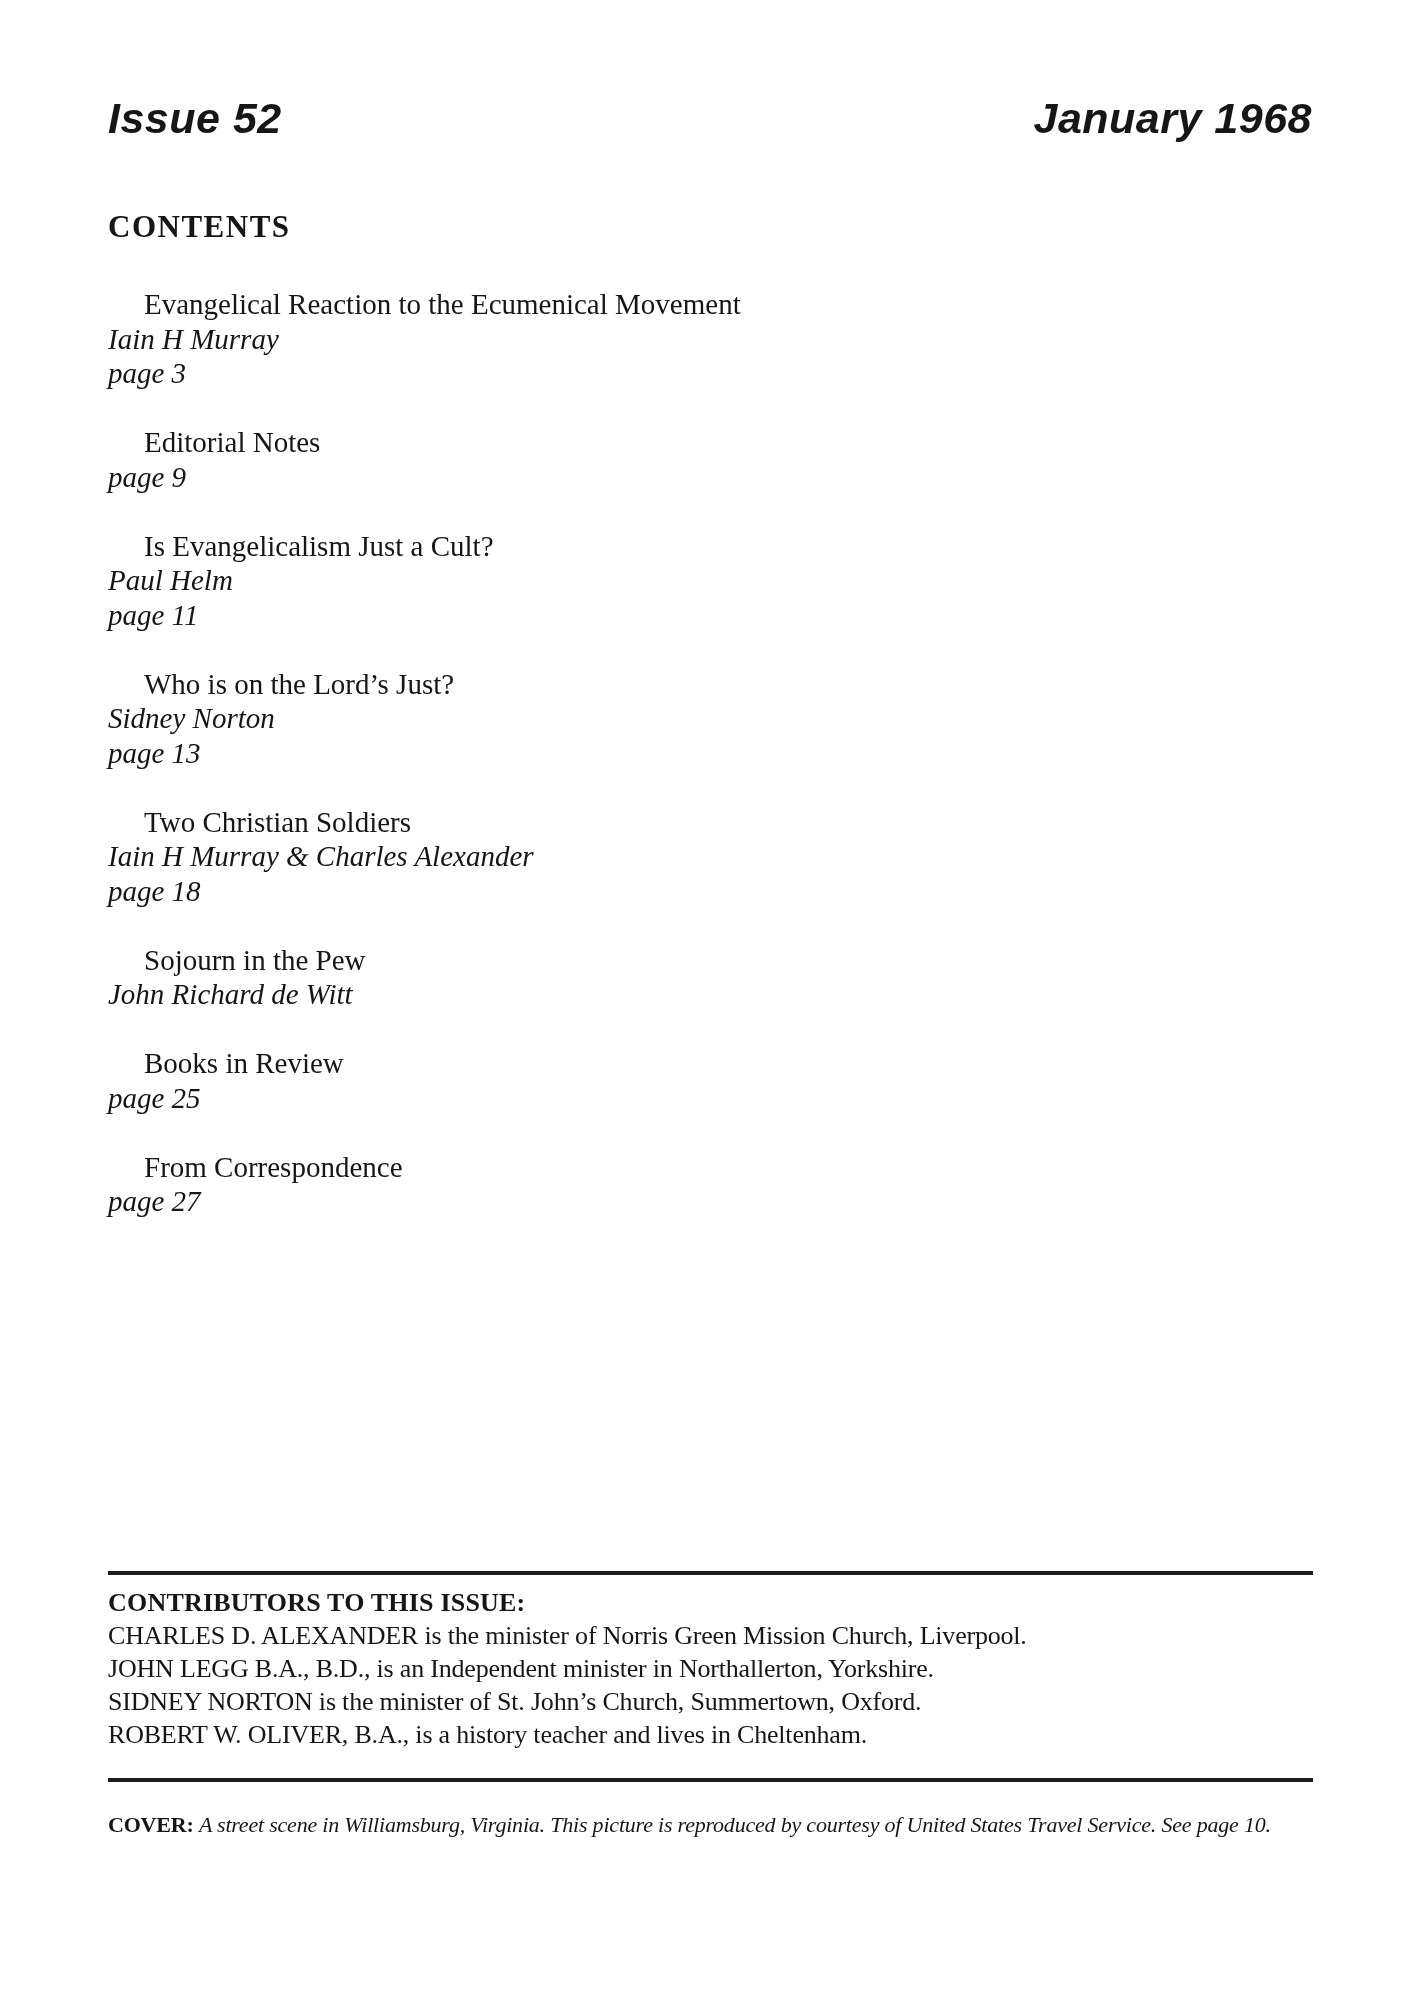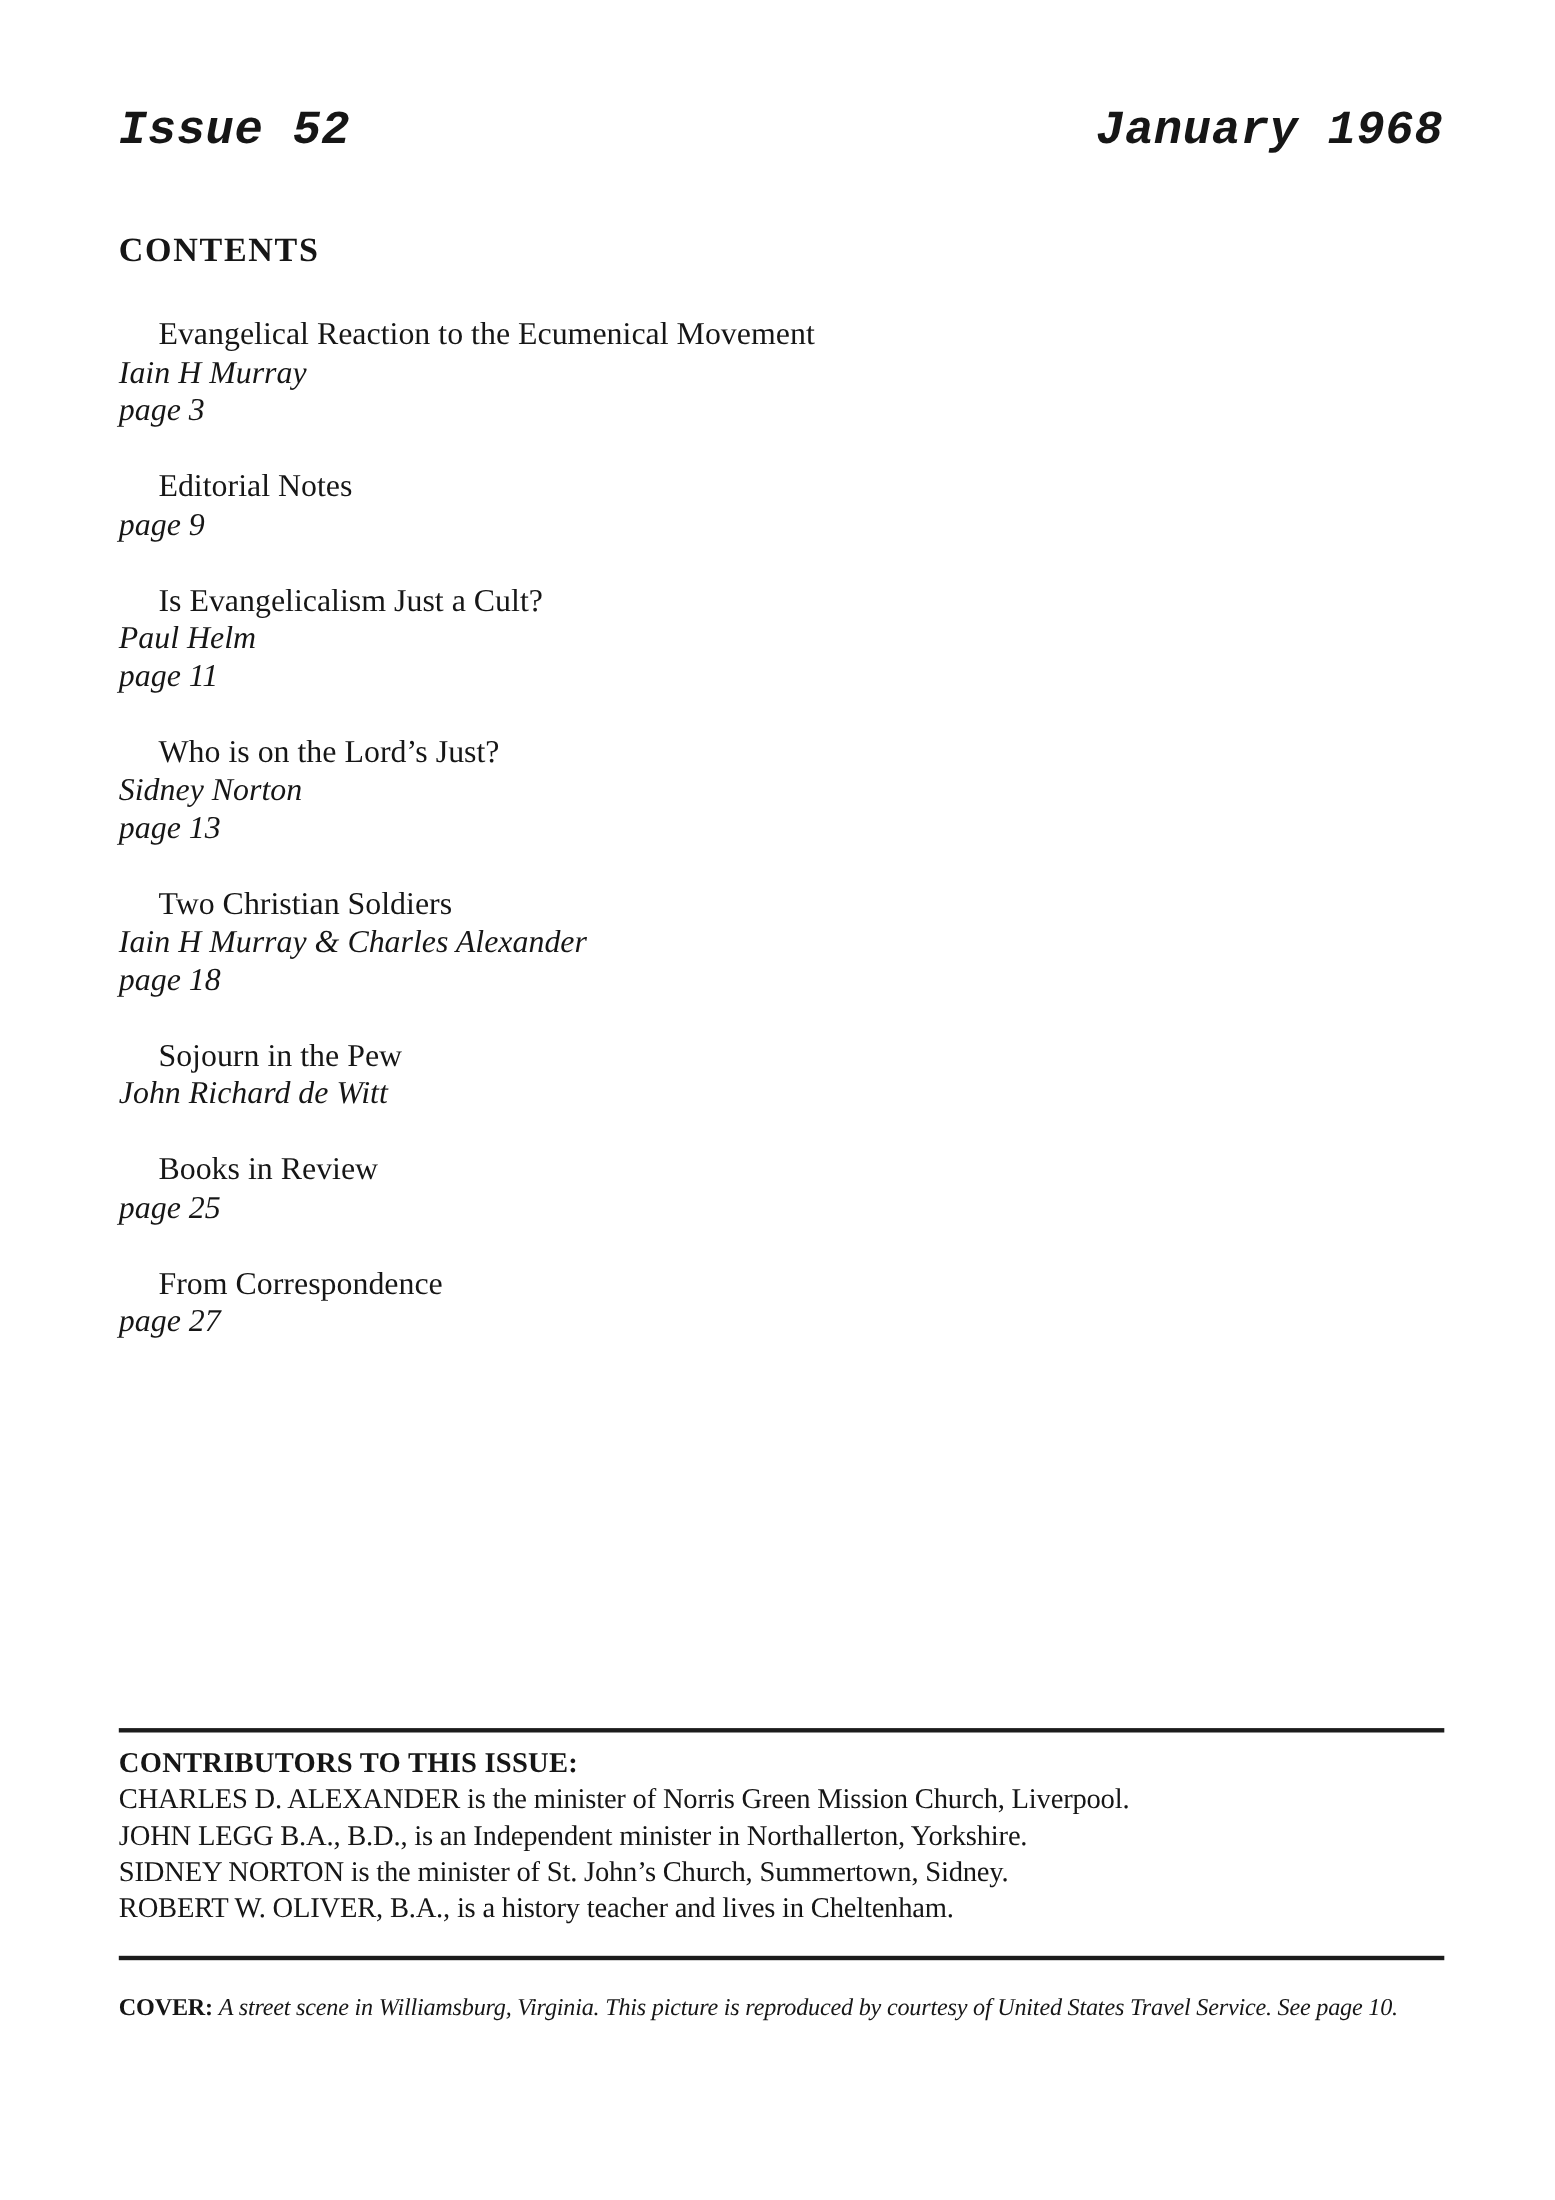--- a/index.html
+++ b/index.html
@@ -21,21 +21,21 @@
     background: #ffffff;
   }
   .masthead {
     position: absolute;
     left: 108px;
     right: 102px;
     top: 97px;
     display: flex;
     justify-content: space-between;
     align-items: baseline;
-    font-family: Liberation Mono, monospace;
+    font-family: Liberation Sans, sans-serif;
     font-weight: 700;
     font-style: italic;
     font-size: 43px;
     line-height: 1;
     letter-spacing: 0.5px;
   }
   .contents-heading {
     position: absolute;
     left: 108px;
     top: 209px;
@@ -155,21 +155,21 @@
     </div>
 
   <div class="bottom-block">
     <div class="rule rule-top"></div>
 
     <section class="contrib">
       <p class="contrib-heading">CONTRIBUTORS TO THIS ISSUE:</p>
       <div id="contrib-list">
           <div class="contrib-entry">CHARLES D. ALEXANDER is the minister of Norris Green Mission Church, Liverpool.</div>
           <div class="contrib-entry">JOHN LEGG B.A., B.D., is an Independent minister in Northallerton, Yorkshire.</div>
-          <div class="contrib-entry">SIDNEY NORTON is the minister of St. John’s Church, Summertown, Sidney.</div>
+          <div class="contrib-entry">SIDNEY NORTON is the minister of St. John’s Church, Summertown, Oxford.</div>
           <div class="contrib-entry">ROBERT W. OLIVER, B.A., is a history teacher and lives in Cheltenham.</div>
         </div>
     </section>
 
     <div class="rule rule-bottom"></div>
 
     <p class="cover-note"><span class="cover-label">COVER:</span> <span class="cover-text">A street scene in Williamsburg, Virginia. This picture is reproduced by courtesy of United States Travel Service. See page 10.</span></p>
   </div>
 
 </div>

